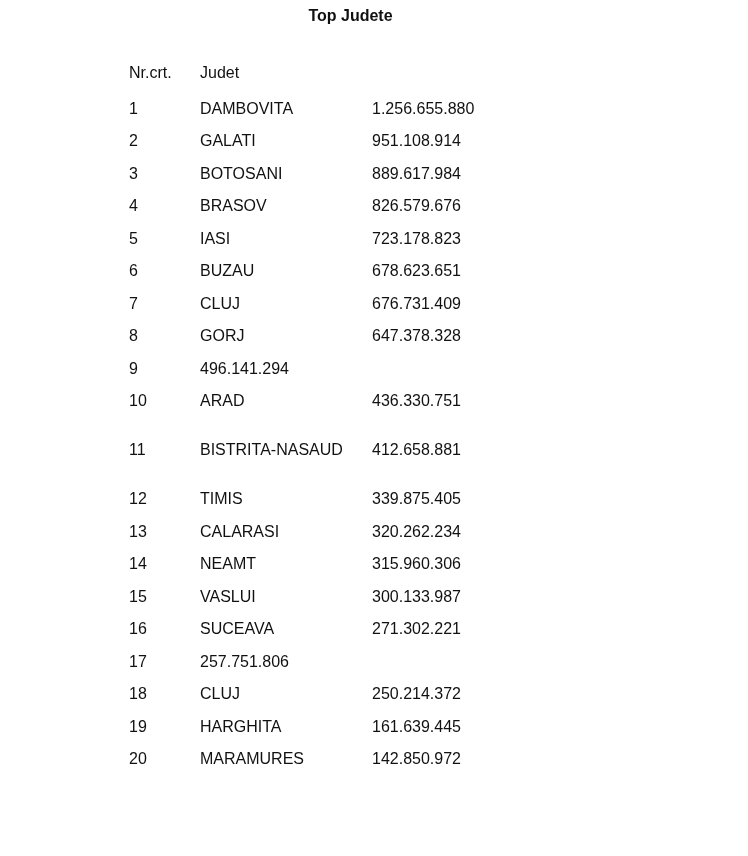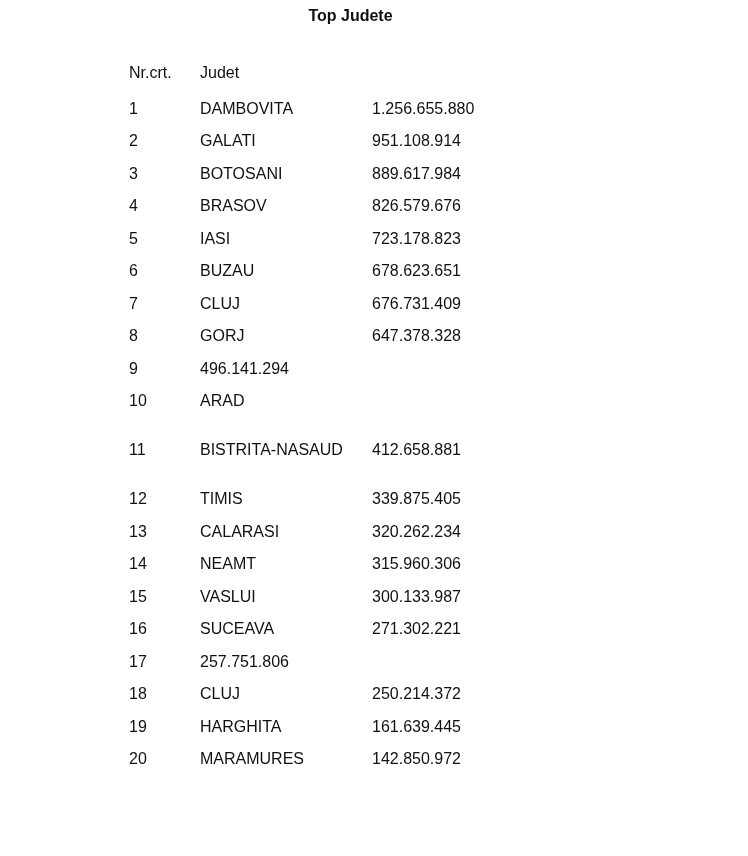--- a/index.html
+++ b/index.html
@@ -134,20 +134,21 @@
     <div class="cell judet">GORJ</div>
     <div class="cell val">647.378.328</div>
   </div>
         <div class="row">
     <div class="cell nr">9</div>
     <div class="cell val">496.141.294</div>
   </div>
         <div class="row">
     <div class="cell nr">10</div>
     <div class="cell judet">ARAD</div>
+    <div class="cell val">436.330.751</div>
   </div>
         <div class="row spaced">
     <div class="cell nr">11</div>
     <div class="cell judet">BISTRITA-NASAUD</div>
     <div class="cell val">412.658.881</div>
   </div>
         <div class="row">
     <div class="cell nr">12</div>
     <div class="cell judet">TIMIS</div>
     <div class="cell val">339.875.405</div>

